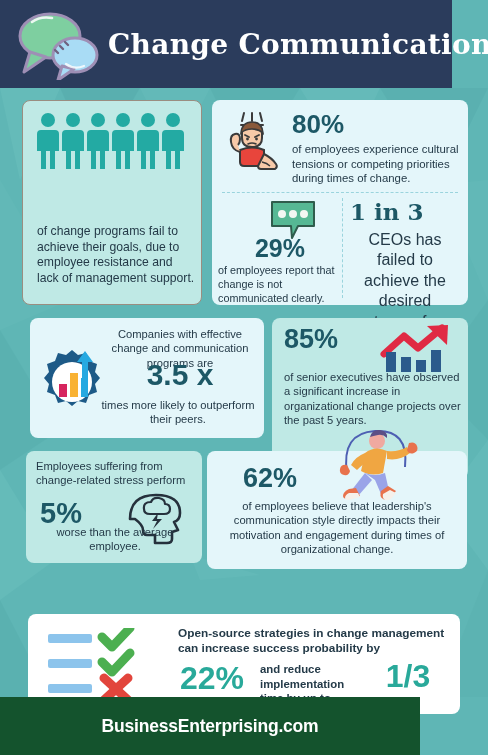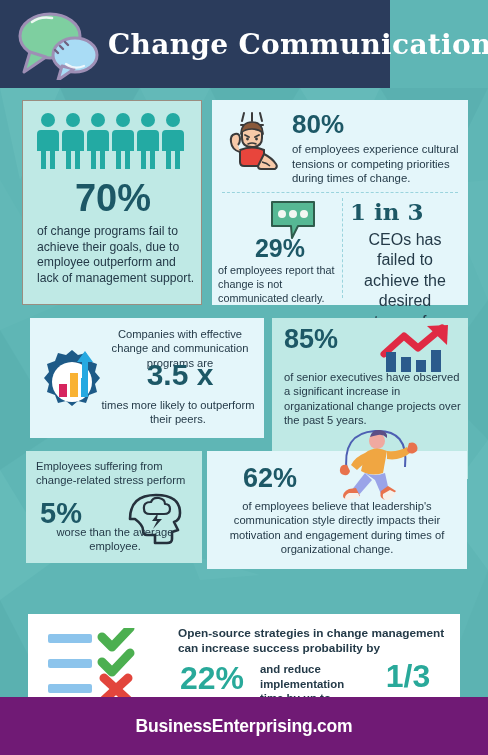--- a/index.html
+++ b/index.html
@@ -30,59 +30,59 @@
     position: relative;
     z-index: 2;
     width: 488px;
     height: 755px;
   }
 
   
   .header {
     position: absolute;
     left: 0; top: 0;
-    width: 390px; height: 88px;
+    width: 452px; height: 88px;
     background: #2b3c5c;
     display: flex;
     align-items: center;
     padding-left: 14px;
   }
   .header-logo { width: 86px; height: 72px; flex: 0 0 auto; }
   .header-title {
     color: #ffffff;
     font-size: 28px;
     font-weight: bold;
     letter-spacing: 0.3px;
     font-family: "DejaVu Serif", serif;
     margin-left: 8px;
     white-space: nowrap;
   }
 
   
   .footer {
     position: absolute;
     left: 0; top: 697px;
-    width: 488px; height: 58px;
-    background: #701a75;
+    width: 420px; height: 58px;
+    background: #14532d;
     display: flex;
     align-items: center;
     justify-content: center;
     text-align: center;
   }
   .footer-text {
     color: #ffffff;
     font-size: 17.5px;
     font-weight: bold;
     letter-spacing: -0.2px;
   }
 
   
   .card {
     position: absolute;
-    border-radius: 0;
+    border-radius: 8px;
     background: #d9f3f5;
   }
   .card-light  { background: #e4f6fa; }
   .card-mint   { background: #bfe9e5; }
   .card-white  { background: #ffffff; }
   .card-bordered { border: 1.5px solid #9a8d80; }
 
   
   .big-num {
     color: #1d5866;
@@ -228,22 +228,21 @@
         <g transform="translate(102,0)">
           <circle cx="11" cy="9" r="7"></circle>
           <path d="M4 19 h14 a4 4 0 0 1 4 4 v17 h-4 v18 h-5 v-18 h-4 v18 h-5 v-18 h-4 v-17 a4 4 0 0 1 4 -4 z"></path>
         </g>
         <g transform="translate(127,0)">
           <circle cx="11" cy="9" r="7"></circle>
           <path d="M4 19 h14 a4 4 0 0 1 4 4 v17 h-4 v18 h-5 v-18 h-4 v18 h-5 v-18 h-4 v-17 a4 4 0 0 1 4 -4 z"></path>
         </g>
       </g>
     </svg>
-    <div class="big-num" id="c70-num">70%</div>
-    <div class="body-txt" id="c70-desc">of change programs fail to achieve their goals, due to employee outperform and lack of management support.</div>
+    <div class="body-txt" id="c70-desc">of change programs fail to achieve their goals, due to employee resistance and lack of management support.</div>
   </div>
 
   <div class="card card-light" id="card-80">
     <svg id="c80-icon" viewBox="0 0 62 66" xmlns="http://www.w3.org/2000/svg">
       <g stroke="#3a3a3a" stroke-width="2" stroke-linecap="round">
         <line x1="22" y1="3" x2="20" y2="11"></line>
         <line x1="30" y1="3" x2="30" y2="11"></line>
         <line x1="38" y1="3" x2="40" y2="11"></line>
         <line x1="19" y1="15" x2="41" y2="15"></line>
       </g>

